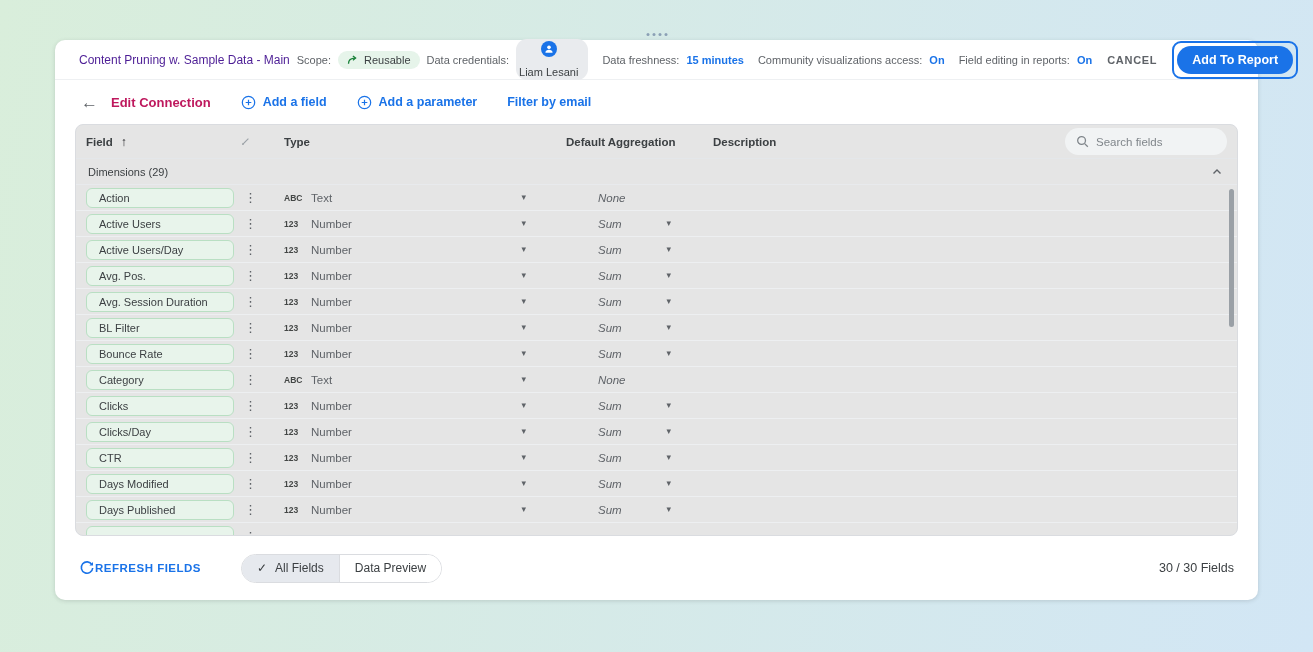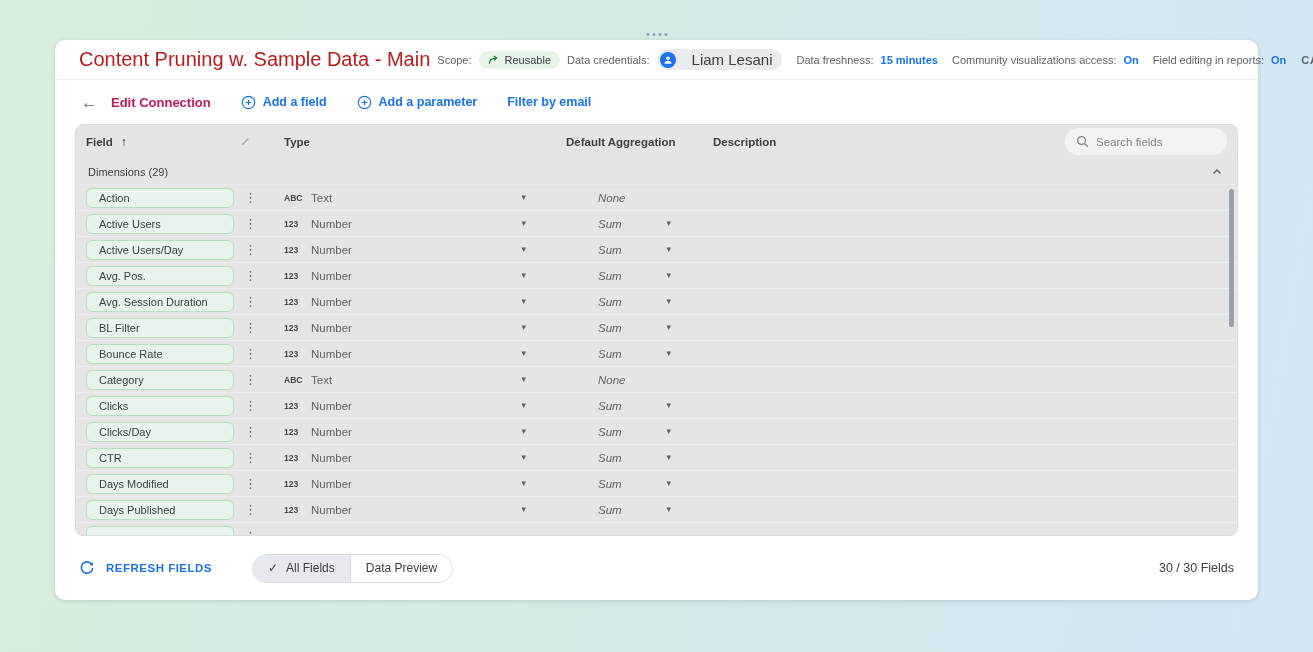--- a/index.html
+++ b/index.html
@@ -14,26 +14,26 @@
     background:#fff; border-radius:10px;
     box-shadow:0 1px 4px rgba(60,64,67,.18);
     display:flex; flex-direction:column;
   }
   
   .drag-dots { position:absolute; top:-9px; left:50%; transform:translateX(-50%); display:flex; gap:3px; padding:2px; }
   .drag-dots i { width:3px; height:3px; border-radius:50%; background:#8ba0b5; }
 
   
   .topbar { height:40px; display:flex; align-items:center; padding:0 14px 0 24px; border-bottom:1px solid #eef0f2; gap:7px; }
-  .tb-title { font-size:20px; color:#b91c1c; margin-right:auto; white-space:nowrap; }
+  .tb-title { font-size:12px; color:#4c1d95; margin-right:auto; white-space:nowrap; }
   .meta { display:flex; align-items:center; gap:7px; font-size:11px; color:#5f6368; white-space:nowrap; }
   .blue-val { color:#1a73e8; font-weight:700; }
   .vdiv { width:1px; height:18px; background:#dfe1e5; }
   .badge-green { display:inline-flex; align-items:center; gap:5px; background:#e6f4ea; border-radius:10px; padding:3px 9px; color:#3c4043; font-size:11px; }
-  .badge-gray { display:inline-flex; align-items:center; gap:16px; background:#e9ebee; border-radius:11px; padding:2px 10px 2px 3px; color:#3c4043; font-size:15px; }
+  .badge-gray { display:inline-flex; align-items:center; gap:9px; background:#e9ebee; border-radius:11px; padding:2px 10px 2px 3px; color:#3c4043; font-size:11px;flex-direction:column; }
   .avatar { width:16px; height:16px; border-radius:50%; background:#1a73e8; display:flex; align-items:center; justify-content:center; }
   .cancel-btn { font-size:11px; letter-spacing:.7px; color:#5f6368; font-weight:700; padding:0 8px; background:none; border:none; }
   .atr-ring { border:2px solid #1a73e8; border-radius:9px; padding:3px; }
   .atr-btn { background:#1a73e8; color:#fff; font-size:12.5px; font-weight:700; border:none; border-radius:15px; padding:7px 15px; white-space:nowrap; }
 
   
   .toolbar { height:44px; display:flex; align-items:center; gap:30px; padding:0 26px; }
   .tb-group { display:flex; align-items:center; gap:13px; }
   .back-arrow { font-size:17px; color:#5f6368; line-height:1; }
   .edit-conn { font-size:13px; color:#be185d; font-weight:700; }
@@ -62,21 +62,21 @@
   .type-icon { width:27px; font-size:8.5px; font-weight:700; color:#444746; }
   .caret { color:#5f6368; font-size:9px; line-height:1; }
   .c-type .caret { position:absolute; right:40px; }
   .c-agg { position:relative; display:flex; align-items:center; font-size:11.5px; color:#5f6368; padding-left:32px; height:100%;font-style:italic; }
   .c-agg .caret { position:absolute; right:42px; }
   .frow.partial { border-bottom:none; }
   .scroll-thumb { position:absolute; right:3px; top:64px; width:5px; height:138px; border-radius:3px; background:#9aa0a6; }
 
   
   .footerbar { flex:1; display:flex; align-items:center; padding:0 24px; }
-  .refresh { display:flex; align-items:center; gap:11px; color:#1a73e8; font-size:11.5px; font-weight:700; letter-spacing:.5px; background:none; border:none; }
+  .refresh { display:flex; align-items:center; color:#1a73e8; font-size:11.5px; font-weight:700; letter-spacing:.5px; background:none; border:none; }
   .seg { display:flex; margin-left:40px; border:1px solid #dadce0; border-radius:15px; overflow:hidden; height:29px; background:#fff; }
   .seg-item { display:flex; align-items:center; gap:8px; padding:0 15px; font-size:12px; color:#3c4043; background:#fff; border:none; }
   .seg-item.sel { background:#e6e9ee; }
   .seg-item + .seg-item { border-left:1px solid #dadce0; }
   .count { margin-left:auto; font-size:12.5px; color:#3c4043; }
 </style>
 </head>
 <body>
 
 <div class="card">

